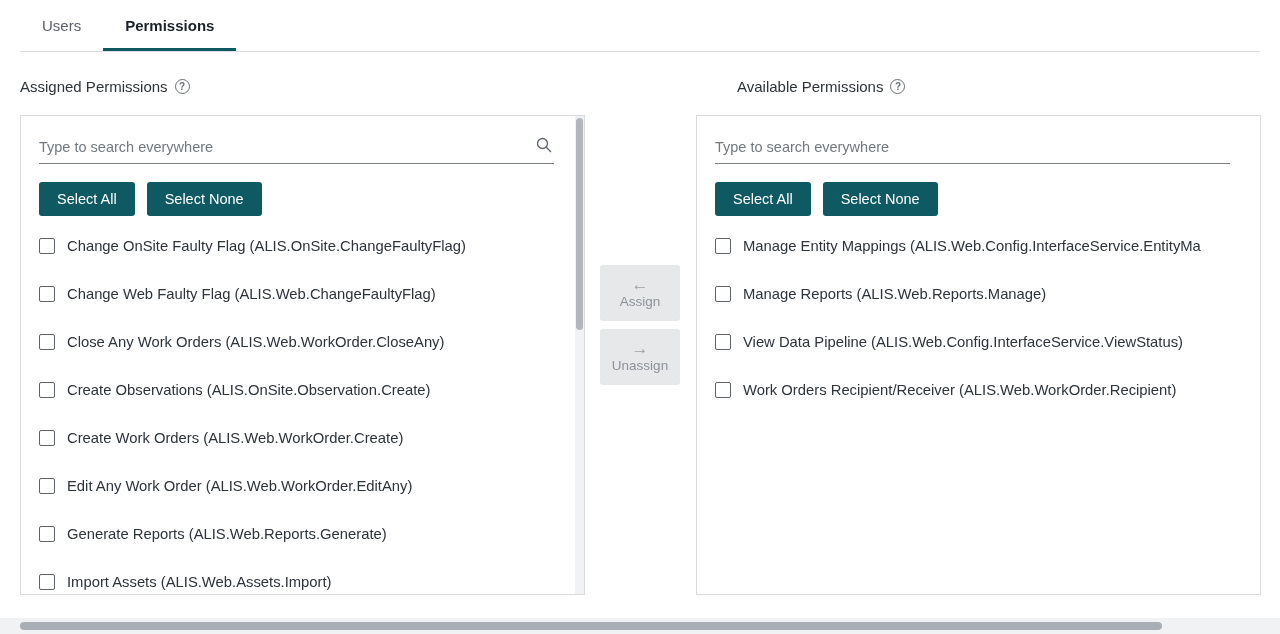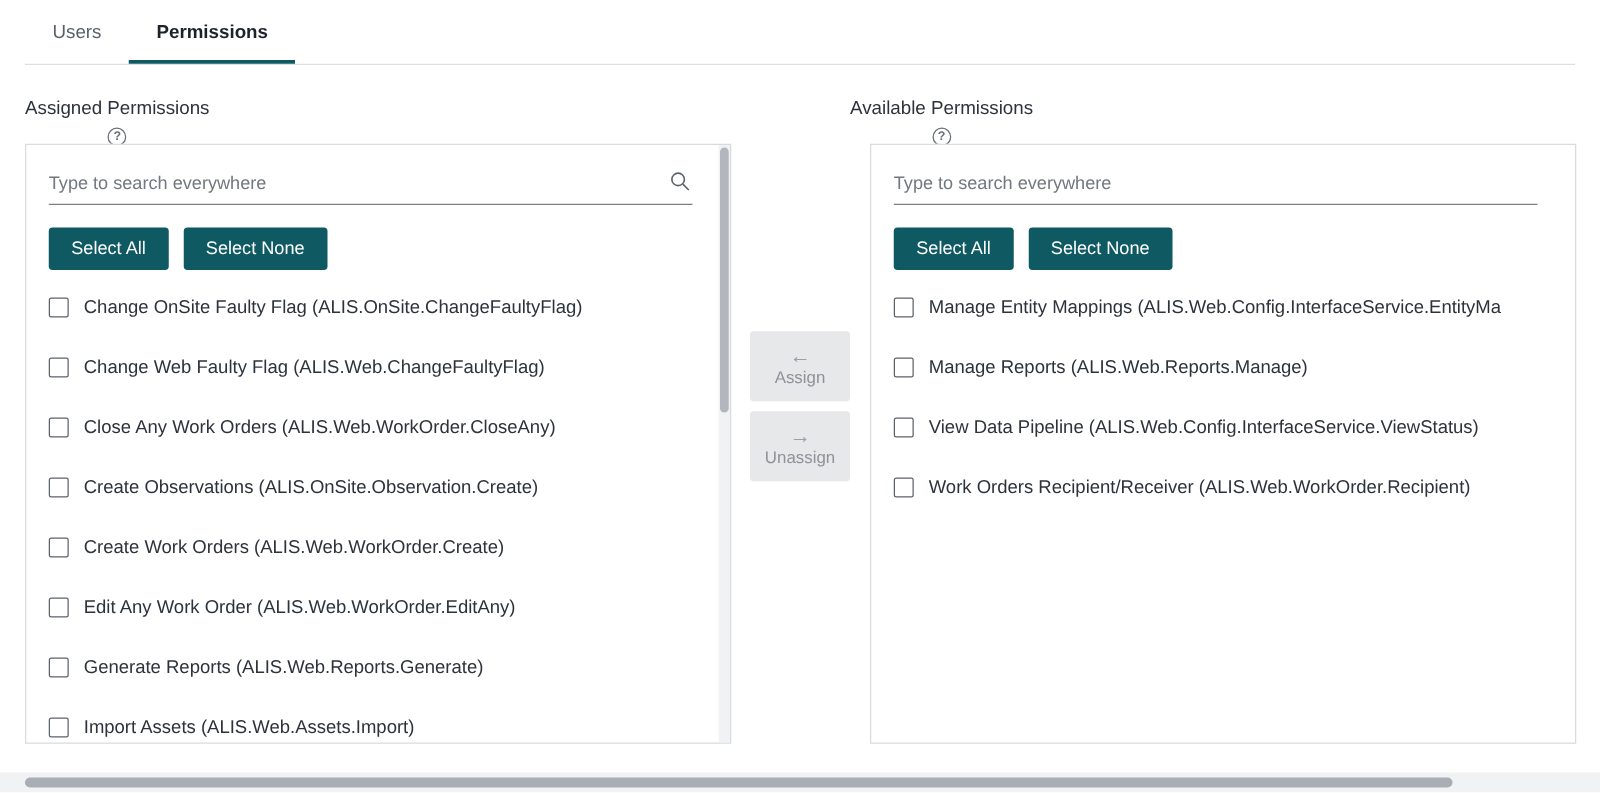--- a/index.html
+++ b/index.html
@@ -41,24 +41,23 @@
 
   
   .section-header {
     position: absolute;
     display: flex;
     align-items: center;
     gap: 7px;
     font-size: 15px;
     color: #2d333b;
     top: 78px;
-    flex-direction: column;
   }
   .section-header.left { left: 20px; }
-  .section-header.right { left: 680px; }
+  .section-header.right { left: 737px; }
   .help-icon {
     width: 15px; height: 15px;
     border-radius: 50%;
     border: 1.3px solid #6b7077;
     color: #6b7077;
     font-size: 10px;
     line-height: 13px;
     text-align: center;
     display: inline-block;
     font-weight: bold;

